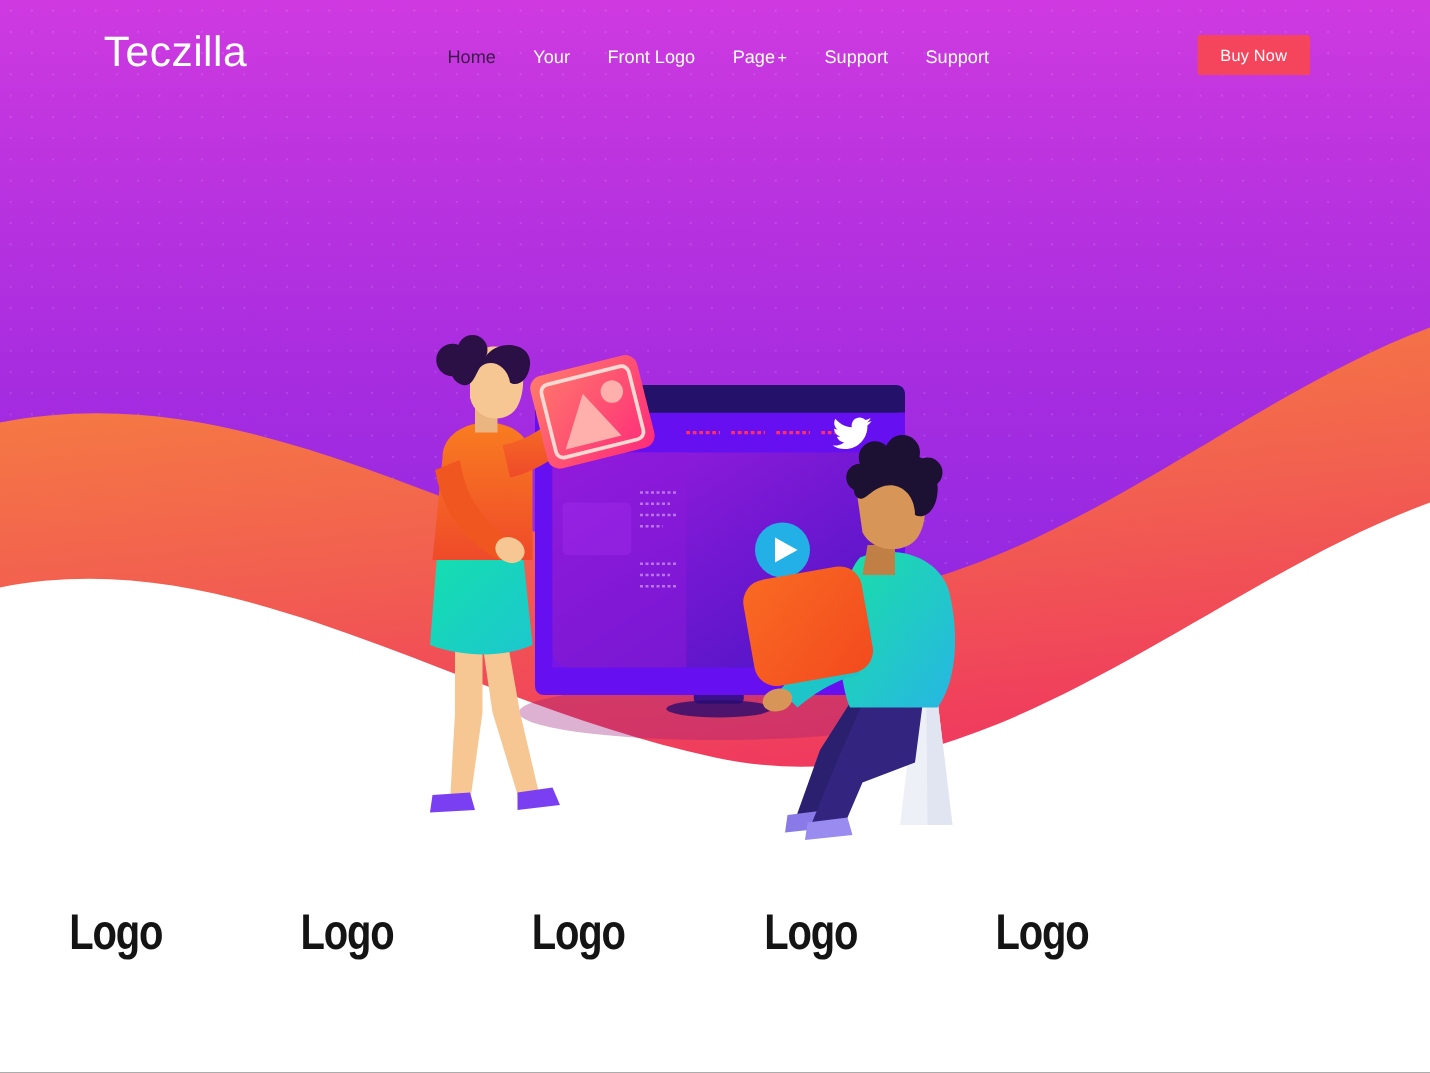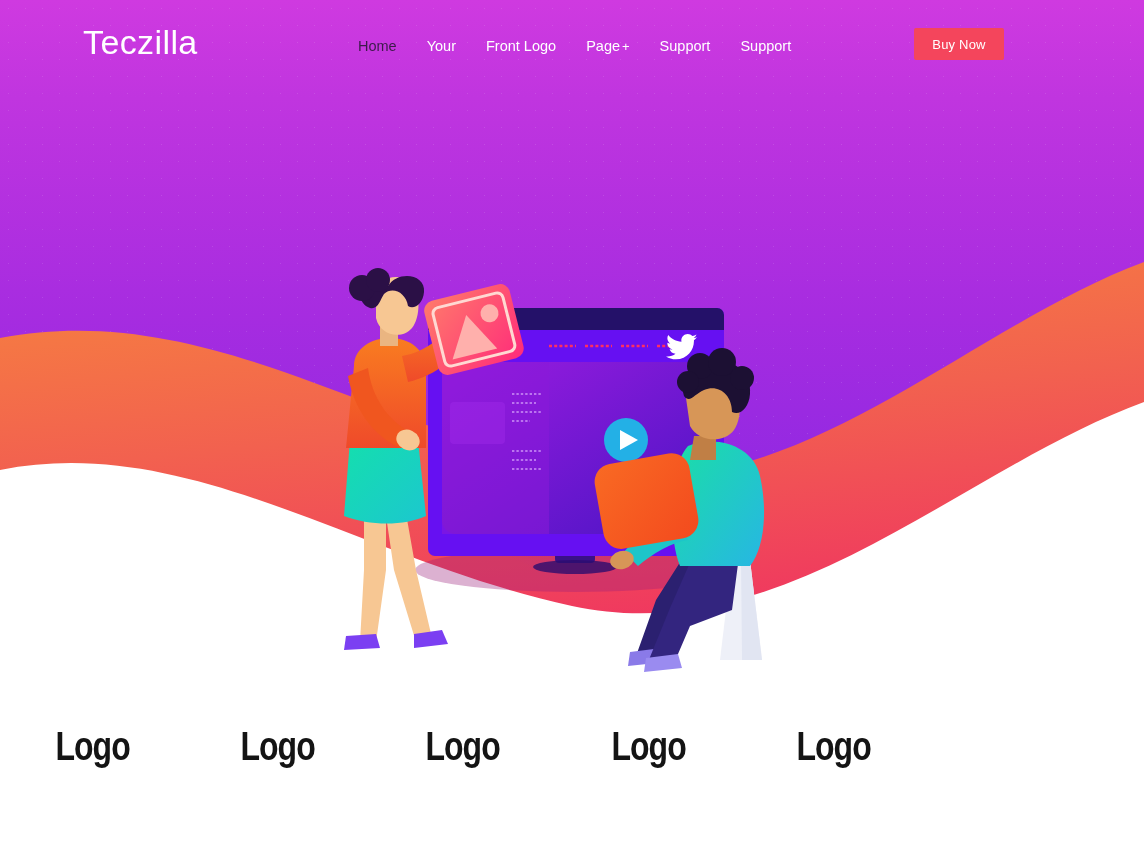--- a/index.html
+++ b/index.html
@@ -38,21 +38,21 @@
   }
   .nav { position:absolute; left:358px; top:36px; display:flex; align-items:flex-start; }
   .nav-item {
     font-size:14.5px; color:#ffffff; margin-right:30px; white-space:nowrap;
     line-height:20px; cursor:pointer; font-weight:400;
   }
   .nav-item.active { color:#3c1b4a; }
   .nav-item:last-child { margin-right:0; }
   .nav-item .caret { font-size:13px; margin-left:2px; }
   .buy-btn {
-    position:absolute; left:914px; top:28px; width:90px; height:32px;
+    position:absolute; left:958px; top:28px; width:90px; height:32px;
     background:#f4455c; border:none; border-radius:2px; color:#fff;
     font-size:13px; font-family:"Liberation Sans", sans-serif;
     cursor:pointer; display:flex; align-items:center; justify-content:center;
     letter-spacing:.2px;
   }
 
   
   .hero { position:absolute; left:0; top:112px; width:1144px; text-align:center; z-index:35; }
   .hero-title {
     font-size:43px; font-weight:bold; color:#ffffff; line-height:55px;

